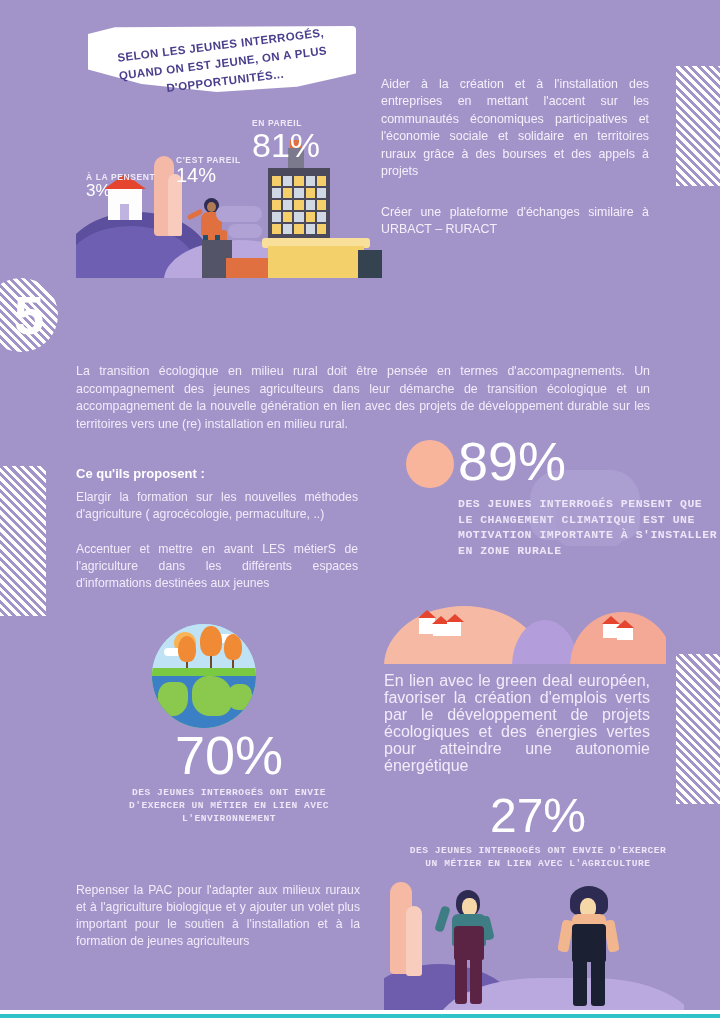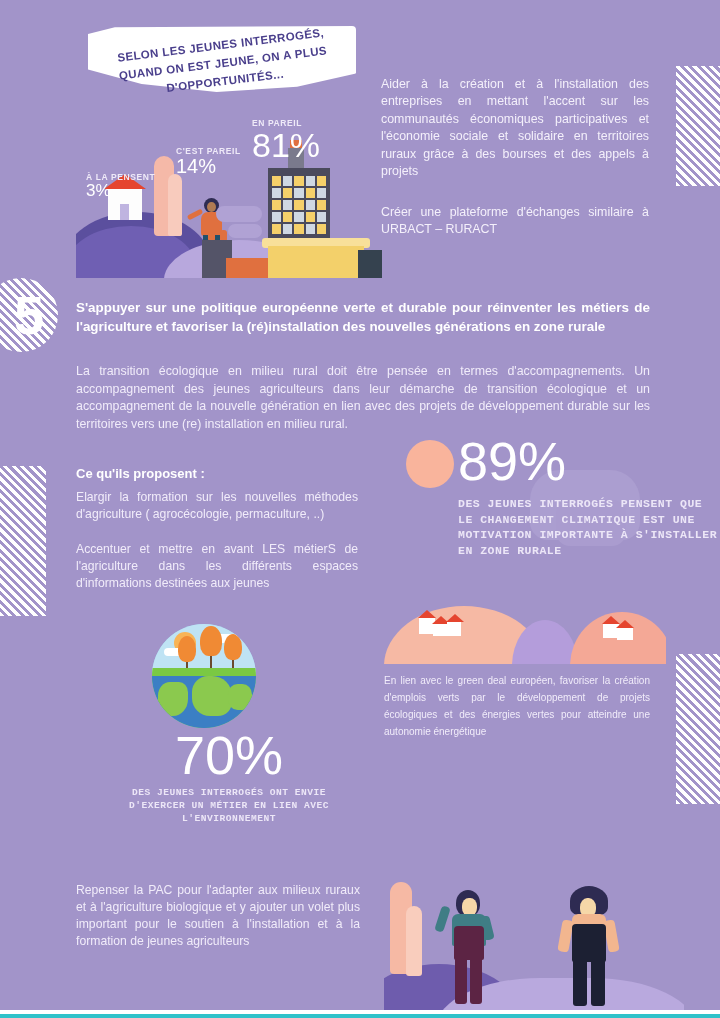--- a/index.html
+++ b/index.html
@@ -100,21 +100,21 @@
   .bldg-grey-chim2{position:absolute;left:144px;top:130px;width:7px;height:12px;background:#e0703f;border-radius:3px;}
   .bldg-teal{position:absolute;left:282px;top:150px;width:24px;height:30px;background:#35424f;}
   .cloud1{position:absolute;left:140px;top:106px;width:46px;height:16px;background:#b0a2d4;border-radius:10px;}
   .cloud2{position:absolute;left:152px;top:124px;width:34px;height:14px;background:#b0a2d4;border-radius:8px;}
 
   .stat-label{color:#efeaf8;font-size:8.5px;letter-spacing:.6px;
     font-family:"Liberation Sans Narrow","Liberation Sans",sans-serif;font-weight:bold;}
   .stat-num{color:#ffffff;font-weight:300;line-height:1;}
   .s-camp{position:absolute;left:86px;top:172px;}
   .s-camp .stat-num{font-size:17px;}
-  .s-par{position:absolute;left:176px;top:146px;}
+  .s-par{position:absolute;left:176px;top:155px;}
   .s-par .stat-num{font-size:20px;}
   .s-ville{position:absolute;left:252px;top:118px;}
   .s-ville .stat-num{font-size:34px;}
 
   
   .rtxt{
     position:absolute;color:#f4f0fb;font-size:12.4px;line-height:17.4px;
     text-align:justify;text-justify:inter-word;
   }
   .rtxt1{left:381px;top:76px;width:268px;}
@@ -176,21 +176,21 @@
   .g-cloud2{position:absolute;left:12px;top:24px;width:24px;height:8px;background:#ffffff;border-radius:5px;}
   .g-land{position:absolute;left:0;top:44px;width:104px;height:60px;background:#7ac943;}
   .g-ocean{position:absolute;left:0;top:52px;width:104px;height:52px;background:#3b7fc4;}
   .g-c1{position:absolute;left:6px;top:58px;width:30px;height:34px;background:#8bc94e;border-radius:40% 30% 50% 40%;}
   .g-c2{position:absolute;left:40px;top:52px;width:40px;height:40px;background:#8bc94e;border-radius:40% 50% 35% 45%;}
   .g-c3{position:absolute;left:76px;top:60px;width:24px;height:26px;background:#8bc94e;border-radius:40%;}
   .tr{position:absolute;bottom:52px;background:#f08a34;border-radius:50% 50% 40% 40%;}
   .trk{position:absolute;width:2px;background:#6b4a2e;}
 
   
-  .greentxt{position:absolute;left:384px;top:672px;width:266px;color:#f1ecfa;font-size:10px;line-height:17px;text-align:justify;}
+  .greentxt{position:absolute;left:384px;top:672px;width:266px;color:#f1ecfa;font-size:16px;line-height:17px;text-align:justify;}
 
   
   .bl1{position:absolute;left:76px;top:840px;width:284px;color:#f1ecfa;font-size:12.2px;line-height:17px;text-align:justify;}
   .bl2{position:absolute;left:76px;top:882px;width:284px;color:#f1ecfa;font-size:12.2px;line-height:17px;text-align:justify;}
 
   
   .farmscene{position:absolute;left:384px;top:860px;width:300px;height:158px;overflow:hidden;}
   .f-hill1{position:absolute;left:-30px;top:104px;width:170px;height:60px;background:#6e5cad;border-radius:50% 50% 0 0/100% 100% 0 0;}
   .f-hill2{position:absolute;left:52px;top:118px;width:260px;height:50px;background:#b9a9de;border-radius:40% 40% 0 0/100% 100% 0 0;}
   .f-tree{position:absolute;left:6px;top:22px;width:22px;height:92px;background:#f6b9a4;border-radius:11px 11px 4px 4px;}
@@ -298,21 +298,20 @@
     <div class="stat-num">14%</div>
   </div>
   <div class="s-ville">
     <div class="stat-label">EN PAREIL</div>
     <div class="stat-num">81%</div>
   </div>
 
   <div class="rtxt rtxt1">Aider à la création et à l'installation des entreprises en mettant l'accent sur les communautés économiques participatives et l'économie sociale et solidaire en territoires ruraux grâce à des bourses et des appels à projets</div>
   <div class="rtxt rtxt2">Créer une plateforme d'échanges similaire à URBACT – RURACT</div>
 
-  <div class="headline">S'appuyer sur une politique européenne verte et durable pour réinventer les métiers de l'agriculture et favoriser la (ré)installation des nouvelles générations en zone rurale</div>
   <div class="lead">La transition écologique en milieu rural doit être pensée en termes d'accompagnements. Un accompagnement des jeunes agriculteurs dans leur démarche de transition écologique et un accompagnement de la nouvelle génération en lien avec des projets de développement durable sur les territoires vers une (re) installation en milieu rural.</div>
 
   <div class="prop-title">Ce qu'ils proposent :</div>
   <div class="prop prop1">Elargir la formation sur les nouvelles méthodes d'agriculture ( agrocécologie, permaculture, ..)</div>
   <div class="prop prop2">Accentuer et mettre en avant LES métierS de l'agriculture dans les différents espaces d'informations destinées aux jeunes</div>
 
   <div class="blob-light"></div>
   <div class="blob-light2"></div>
   <div class="peach-circle"></div>
 
@@ -361,20 +360,24 @@
     <div class="g-c3"></div>
   </div>
 
   <div class="bigstat s70">
     <div class="num">70%</div>
     <div class="cap">DES JEUNES INTERROGÉS ONT ENVIE D'EXERCER UN MÉTIER EN LIEN AVEC L'ENVIRONNEMENT</div>
   </div>
 
   <div class="bl2">Repenser la PAC pour l'adapter aux milieux ruraux et à l'agriculture biologique et y ajouter un volet plus important pour le soutien à l'installation et à la formation de jeunes agriculteurs</div>
 
+  <div class="bigstat s27">
+    <div class="num">27%</div>
+    <div class="cap">DES JEUNES INTERROGÉS ONT ENVIE D'EXERCER UN MÉTIER EN LIEN AVEC L'AGRICULTURE</div>
+  </div>
 
   <div class="farmscene">
     <div class="f-hill1"></div>
     <div class="f-hill2"></div>
     <div class="f-tree"></div>
     <div class="f-tree2"></div>
 
     <div class="farmer" style="left:52px;top:28px;width:66px;height:120px;">
       <span class="fa-arm" style="left:2px;top:18px;width:9px;height:26px;background:#3f7d85;transform:rotate(18deg);"></span>
       <span class="fa-hair" style="left:20px;top:2px;width:24px;height:26px;"></span>

